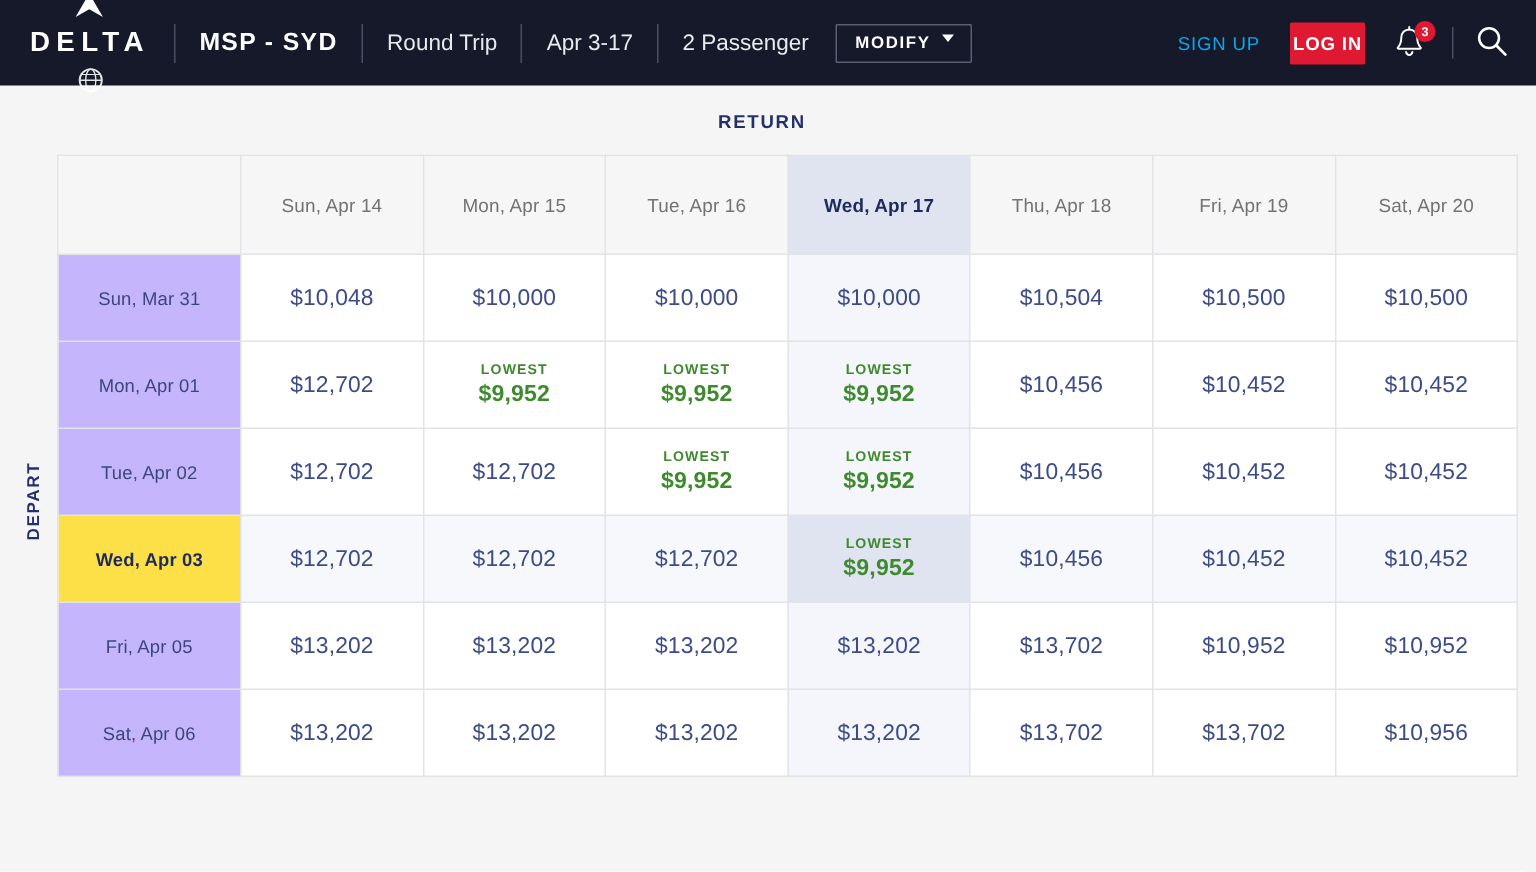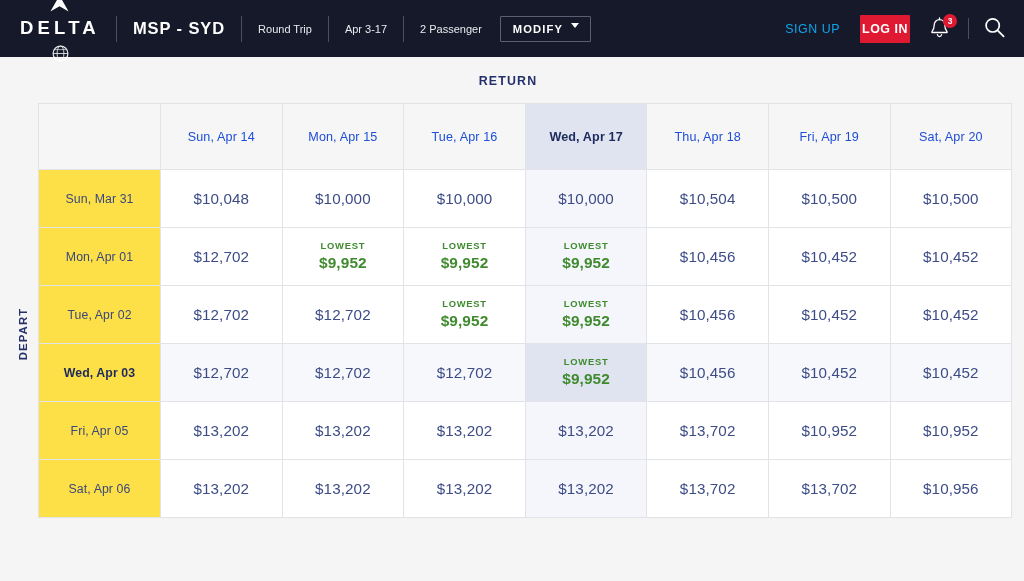--- a/index.html
+++ b/index.html
@@ -57,21 +57,21 @@
 
   .route {
     font-size: 16.5px;
     font-weight: 700;
     letter-spacing: .9px;
     color: #ffffff;
     white-space: nowrap;
   }
 
   .trip-meta {
-    font-size: 11px;
+    font-size: 15px;
     font-weight: 400;
     color: #e9eaee;
     white-space: nowrap;
   }
 
   .modify-btn {
     border: 1px solid #5a5f72;
     background: transparent;
     color: #ffffff;
     font-family: inherit;
@@ -218,37 +218,37 @@
 
   col.rowhead { width: 122px; }
   col.daycol  { width: 121.6px; }
 
   
   thead th {
     height: 66px;
     background: #f6f6f7;
     font-size: 12.6px;
     font-weight: 400;
-    color: #1d4ed8;
+    color: #737373;
     letter-spacing: .12px;
   }
 
   thead th.corner { background: #f6f6f7; }
 
   thead th.col-sel {
     background: #dfe4f0;
     font-weight: 700;
     color: #1e2a5e;
   }
 
   
   tbody tr { height: 58px; }
 
   td.rowhead-cell {
-    background: #fde047;
+    background: #c4b5fd;
     font-size: 12.3px;
     font-weight: 400;
     color: #3b477b;
     letter-spacing: .1px;
   }
 
   tr.row-sel td.rowhead-cell {
     background: #fde047;
     font-weight: 700;
     color: #1e2a5e;

